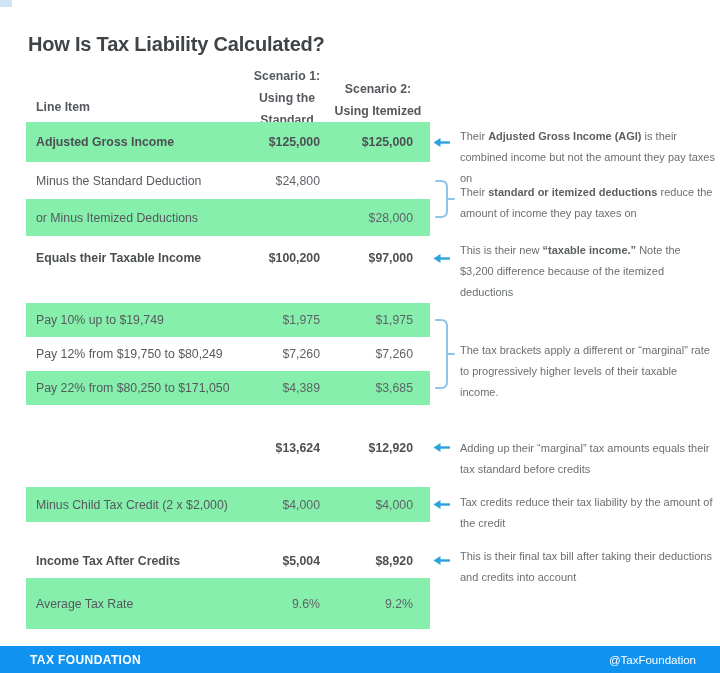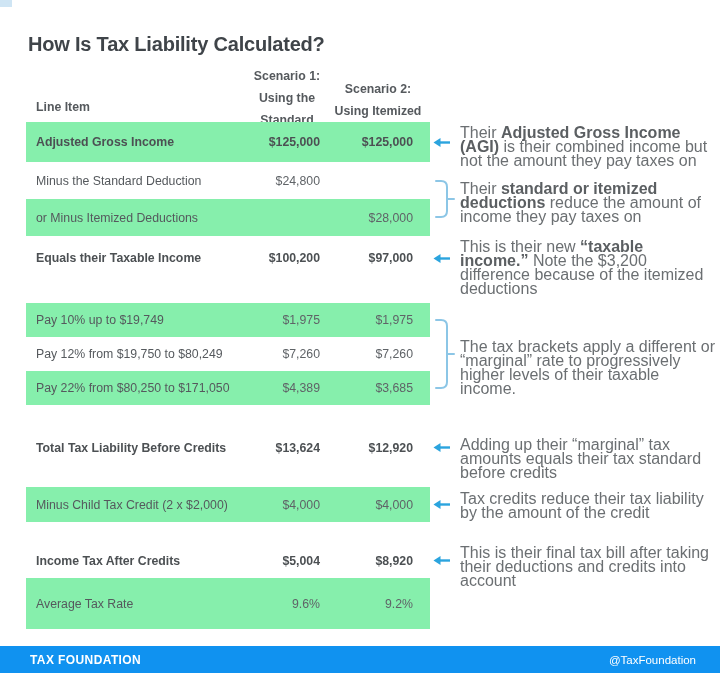--- a/index.html
+++ b/index.html
@@ -33,22 +33,22 @@
     text-align:right;font-size:12.3px;color:#5f6367;
   }
   .row .v1{left:180px;width:114px;}
   .row .v2{left:280px;width:107px;}
   .row.bold .lbl,.row.bold .v{font-weight:bold;color:#4c5053;}
   #r0{top:122px;height:40px;} #r1{top:162px;height:37px;} #r2{top:199px;height:37px;}
   #r3{top:240px;height:36px;} #r4{top:303px;height:34px;} #r5{top:337px;height:34px;}
   #r6{top:371px;height:34px;} #r7{top:430px;height:35px;} #r8{top:487px;height:35px;}
   #r9{top:543px;height:35px;} #r10{top:578px;height:51px;}
   .ann{
-    position:absolute;left:460px;width:255px;font-size:16px;
-    color:#6b6f72;line-height:14px;
+    position:absolute;left:460px;width:255px;font-size:11px;
+    color:#6b6f72;line-height:21px;
   }
   .ann .b{font-weight:bold;color:#5b5f62;}
   #a0{top:126px;} #a1{top:182px;} #a2{top:240px;} #a3{top:340px;}
   #a4{top:438px;} #a5{top:492px;} #a6{top:546px;}
   .arrow{position:absolute;left:432px;width:19px;height:11px;}
   #ar0{top:137px;} #ar1{top:253px;} #ar2{top:442px;} #ar3{top:499px;} #ar4{top:555px;}
   .overlay{position:absolute;left:0;top:0;width:720px;height:673px;pointer-events:none;}
   .footer{position:absolute;left:0;top:646px;width:720px;height:27px;background:#1092f0;}
   .footer .brand{
     position:absolute;left:30px;top:7px;font-size:12px;font-weight:bold;
@@ -101,21 +101,20 @@
   <span class="lbl">Pay 12% from $19,750 to $80,249</span>
   <span class="v v1">$7,260</span>
   <span class="v v2">$7,260</span>
 </div>
 <div class="row shaded" id="r6">
   <span class="lbl">Pay 22% from $80,250 to $171,050</span>
   <span class="v v1">$4,389</span>
   <span class="v v2">$3,685</span>
 </div>
 <div class="row bold" id="r7">
-  <span class="lbl">Total Tax Liability Before Credits</span>
   <span class="v v1">$13,624</span>
   <span class="v v2">$12,920</span>
 </div>
 <div class="row shaded" id="r8">
   <span class="lbl">Minus Child Tax Credit (2 x $2,000)</span>
   <span class="v v1">$4,000</span>
   <span class="v v2">$4,000</span>
 </div>
 <div class="row bold" id="r9">
   <span class="lbl">Income Tax After Credits</span>

